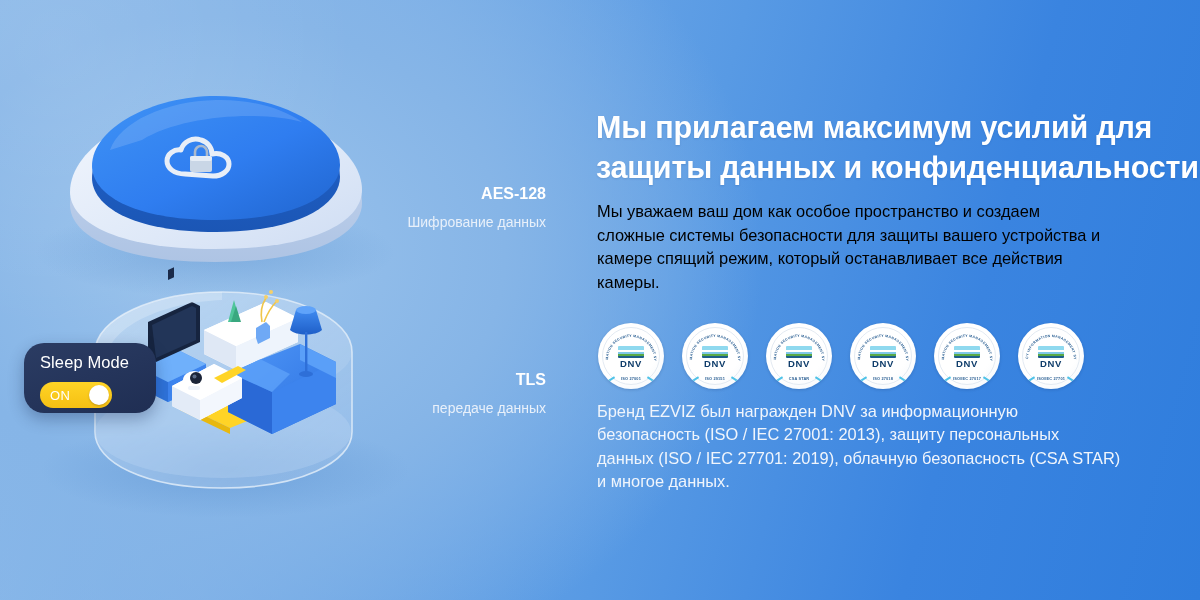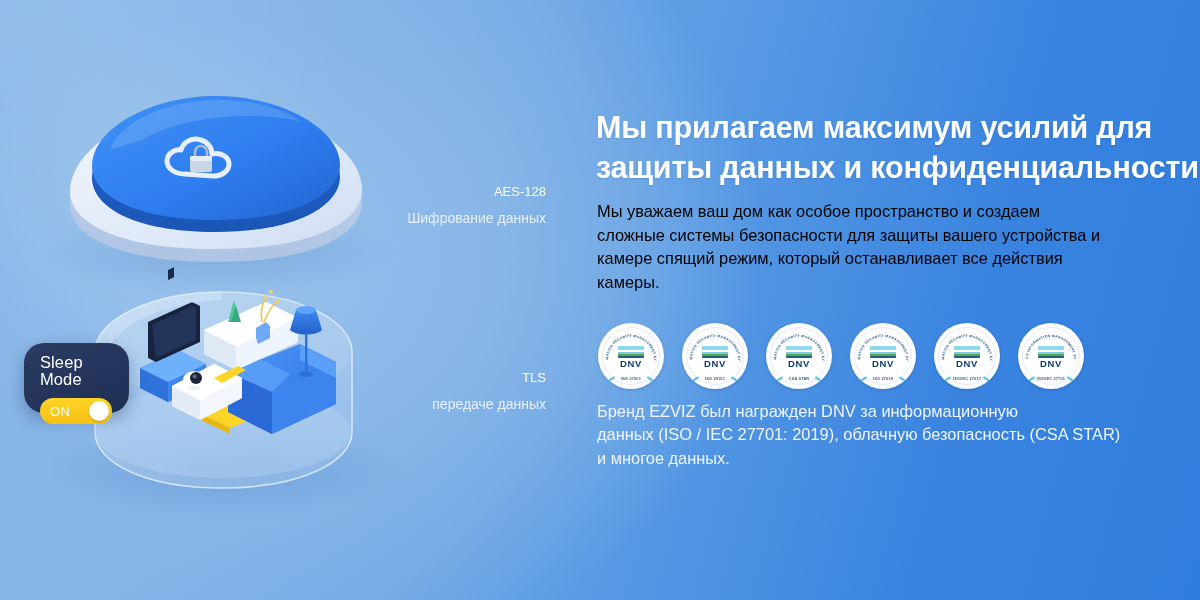--- a/index.html
+++ b/index.html
@@ -87,28 +87,28 @@
 
   
   #footnote {
     position:absolute; top:400px; left:1px; width:600px;
     font-size:16.4px; line-height:1.42; color:#f0f5fc;
   }
   #footnote .l { display:block; white-space:nowrap; }
 
   
   .callout { position:absolute; text-align:right; }
-  .callout .title { font-size:13px; font-weight:normal; color:#ffffff; line-height:1.25; }
+  .callout .title { font-size:16px; font-weight:bold; color:#ffffff; line-height:1.25; }
   .callout .sub { font-size:14px; color:#e8f0fa; line-height:1.34; margin-top:9px; }
   #callout-aes { left:300px; top:184px; width:246px; }
   #callout-tls { left:300px; top:370px; width:246px; }
 
   
   #sleep-card {
-    position:absolute; left:24px; top:343px; width:105px; height:70px;
+    position:absolute; left:24px; top:343px; width:132px; height:70px;
     background:linear-gradient(160deg,#2b3c63 0%,#1f2e53 100%);
     border-radius:20px;
     box-shadow:0 6px 16px rgba(15,35,75,.32);
     padding:11px 0 0 16px;
   }
   #sleep-label { font-size:16.5px; color:#ffffff; line-height:1; letter-spacing:.1px; }
   #sleep-toggle {
     margin-top:11px; width:72px; height:26px; border-radius:13px;
     background:linear-gradient(180deg,#ffd426 0%,#f5c013 100%);
     position:relative; display:block;
@@ -410,17 +410,18 @@
         </div>
         <div class="dnv">DNV</div>
         <span class="tick l"></span>
         <span class="tick r"></span>
         <div class="std">ISO/IEC 27701</div>
       </div>
     </div>
 
   <p id="footnote">
     <span class="l">Бренд EZVIZ был награжден DNV за информационную</span>
+    <span class="l">безопасность (ISO / IEC 27001: 2013), защиту персональных</span>
     <span class="l">данных (ISO / IEC 27701: 2019), облачную безопасность (CSA STAR)</span>
     <span class="l">и многое данных.</span>
   </p>
 
 </div>
 
 </body></html>

